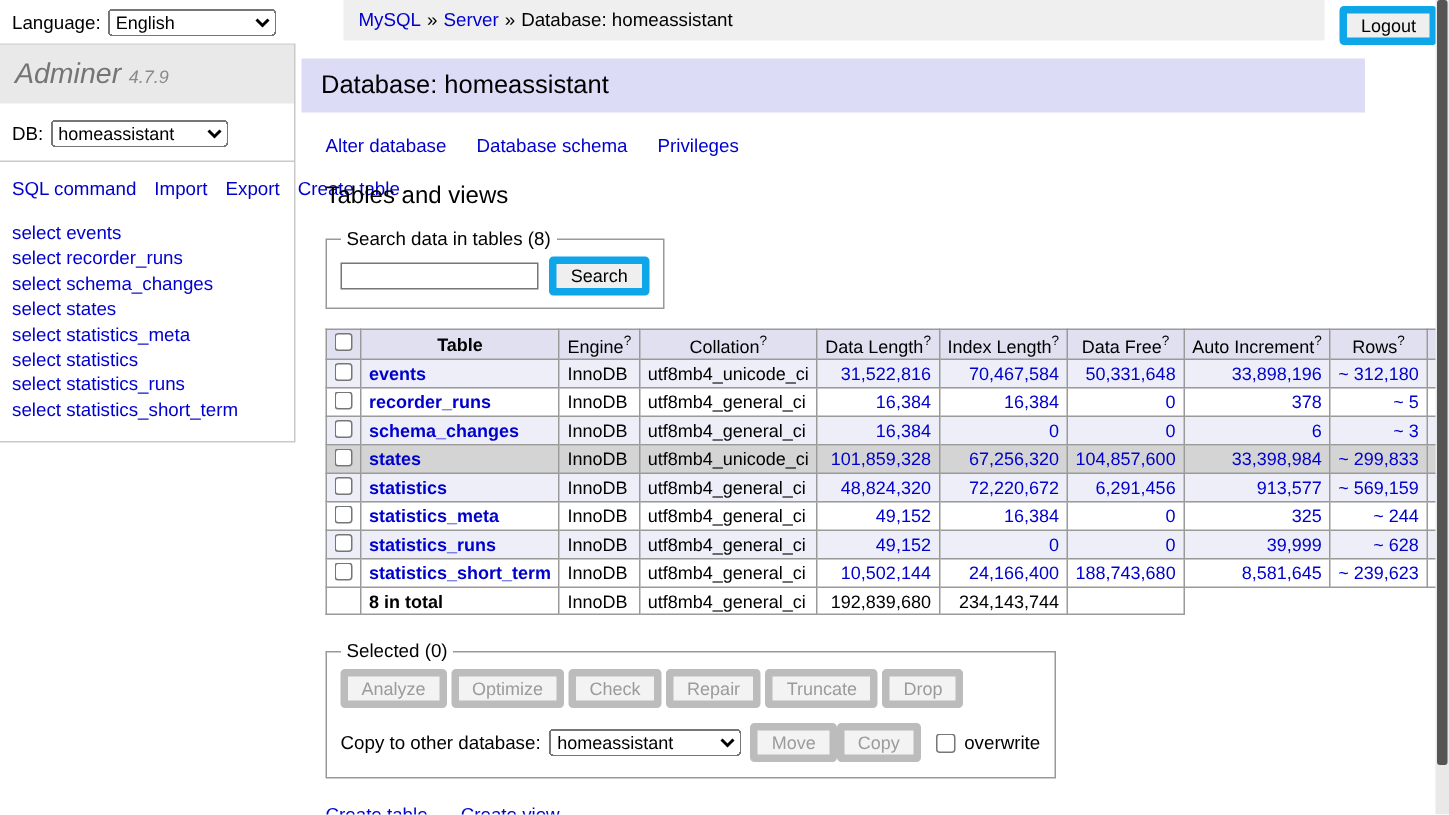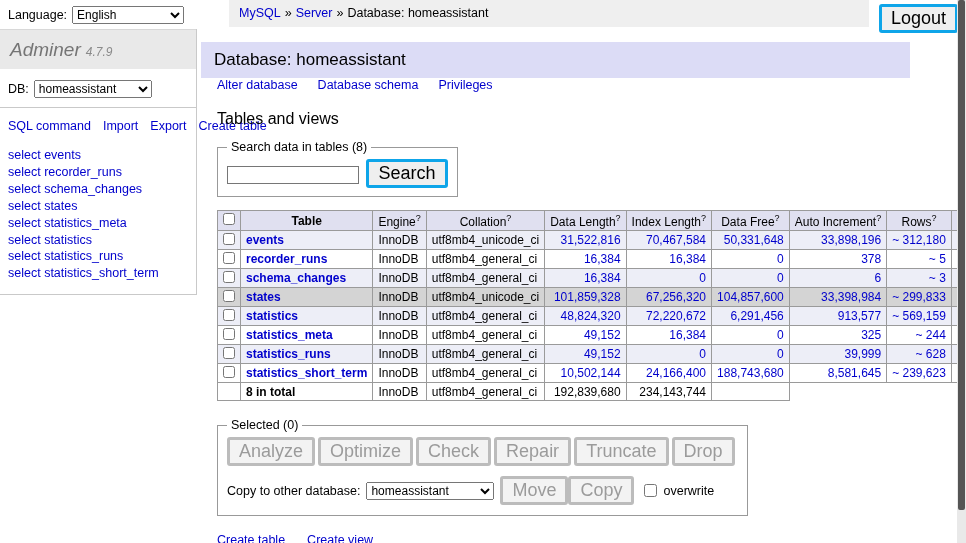--- a/index.html
+++ b/index.html
@@ -5,22 +5,22 @@
   * { box-sizing: border-box; }
   html,body { margin:0; padding:0; }
   body {
     width:966px; height:543px; overflow:hidden; position:relative;
     font-family:"Liberation Sans", sans-serif; font-size:12.5px; color:#000; background:#fff;
     display:flex;
   }
   a { color:#0000cc; text-decoration:none; cursor:pointer; }
   select, input[type=text] { font-family:"Liberation Sans", sans-serif; font-size:12px; }
   button {
-    font-family:"Liberation Sans", sans-serif; font-size:18px;
-    background:#efefef; border:3px solid #0ea5e9; border-radius:3px; padding:1px 9px;text-align:right;
+    font-family:"Liberation Sans", sans-serif; font-size:12px;
+    background:#efefef; border:5px solid #0ea5e9; border-radius:3px; padding:1px 9px;text-align:right;
   }
   button:disabled { color:#9b9b9b; border-color:#bcbcbc; background:#f3f3f3; }
 
   
   #sidebar { flex:0 0 197px; width:197px; }
   .lang-row { padding:6px 8px 5px; display:flex; align-items:center; gap:5px; font-size:12.5px; }
   .lang-row select { width:112px; }
   .side-panel { border-right:1px solid #c9c9c9; min-height:232px; }
   h1.adminer {
     margin:0; padding:9px 10px 8px; background:#e9e9e9; border-top:1px solid #d8d8d8;
@@ -38,21 +38,21 @@
   #content { flex:1; min-width:0; padding-left:4px; }
   .topbar { display:flex; align-items:flex-start;padding-left:28px; }
   .breadcrumb { flex:1; background:#efefef; padding:6px 10px 7px; }
   .breadcrumb .sep { color:#000; margin:0 4px; }
   .logout-btn { margin:4px 8px 0 10px; }
   h2.page-title {
     margin:9px 56px 0 0; padding:8px 13px; background:#dcdcf6;
     font-size:17px; font-weight:normal;
   }
   .content-body { padding-left:16px; }
-  .action-links { }
+  .action-links { margin-top:15px; }
   .action-links a { margin-right:20px; }
   h3.section { font-weight:normal; font-size:16px; margin:18px 0 12px; }
 
   fieldset { display:inline-block; border:1px solid #999; margin:0; padding:5px 9px 8px; }
   legend { font-size:12.5px; padding:0 4px; }
   .search-fieldset input[type=text] { width:132px; padding:1px 3px; border:1px solid #767676; }
   .search-fieldset button { margin-left:4px; }
 
   
   #tables-table { border-collapse:collapse; margin-top:13px; font-size:12px; }

